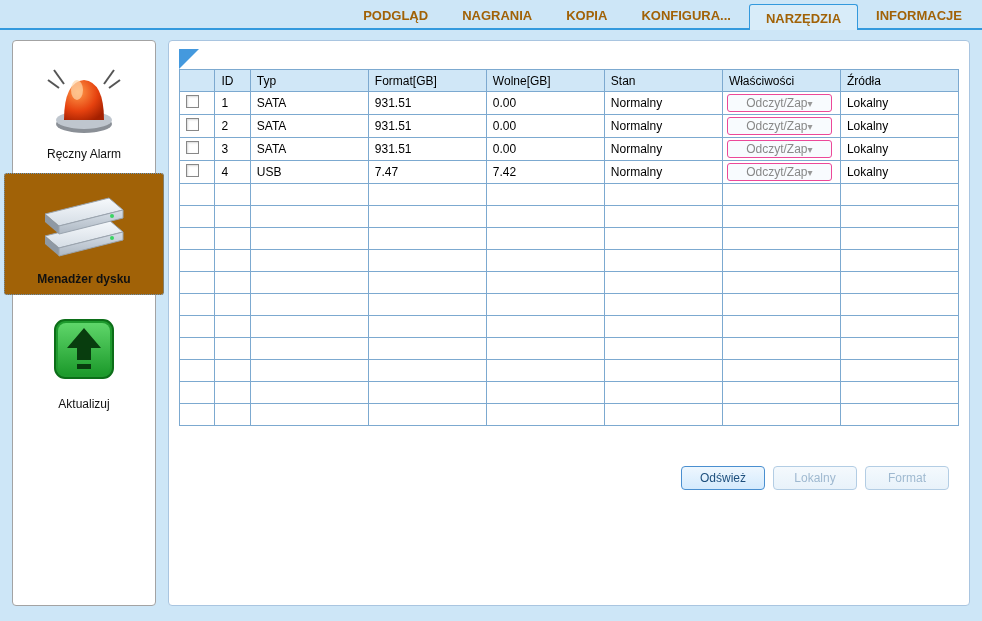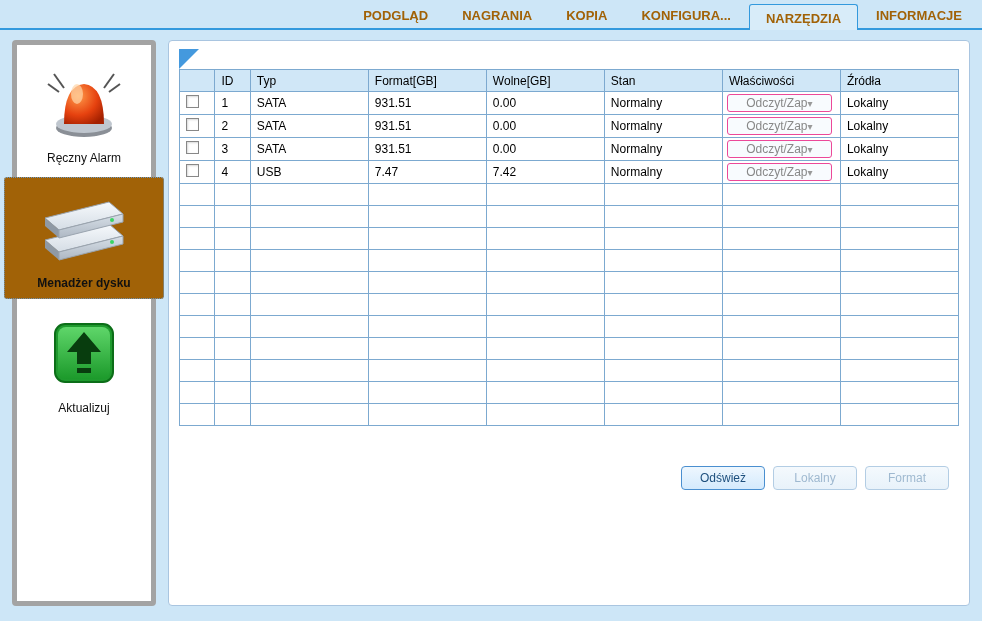--- a/index.html
+++ b/index.html
@@ -41,21 +41,21 @@
   }
   .main-area {
     display: flex;
     padding: 10px 12px 12px 12px;
     gap: 12px;
     height: 588px;
   }
   .sidebar {
     width: 144px;
     background: #fff;
-    border: 5px solid #a3a3a3;
+    border: 1px solid #a3a3a3;
     border-radius: 4px;
     padding: 8px 2px;
     display: flex;
     flex-direction: column;
     align-items: center;
     flex-shrink: 0;
   }
   .sidebar-item {
     width: 160px;
     text-align: center;

